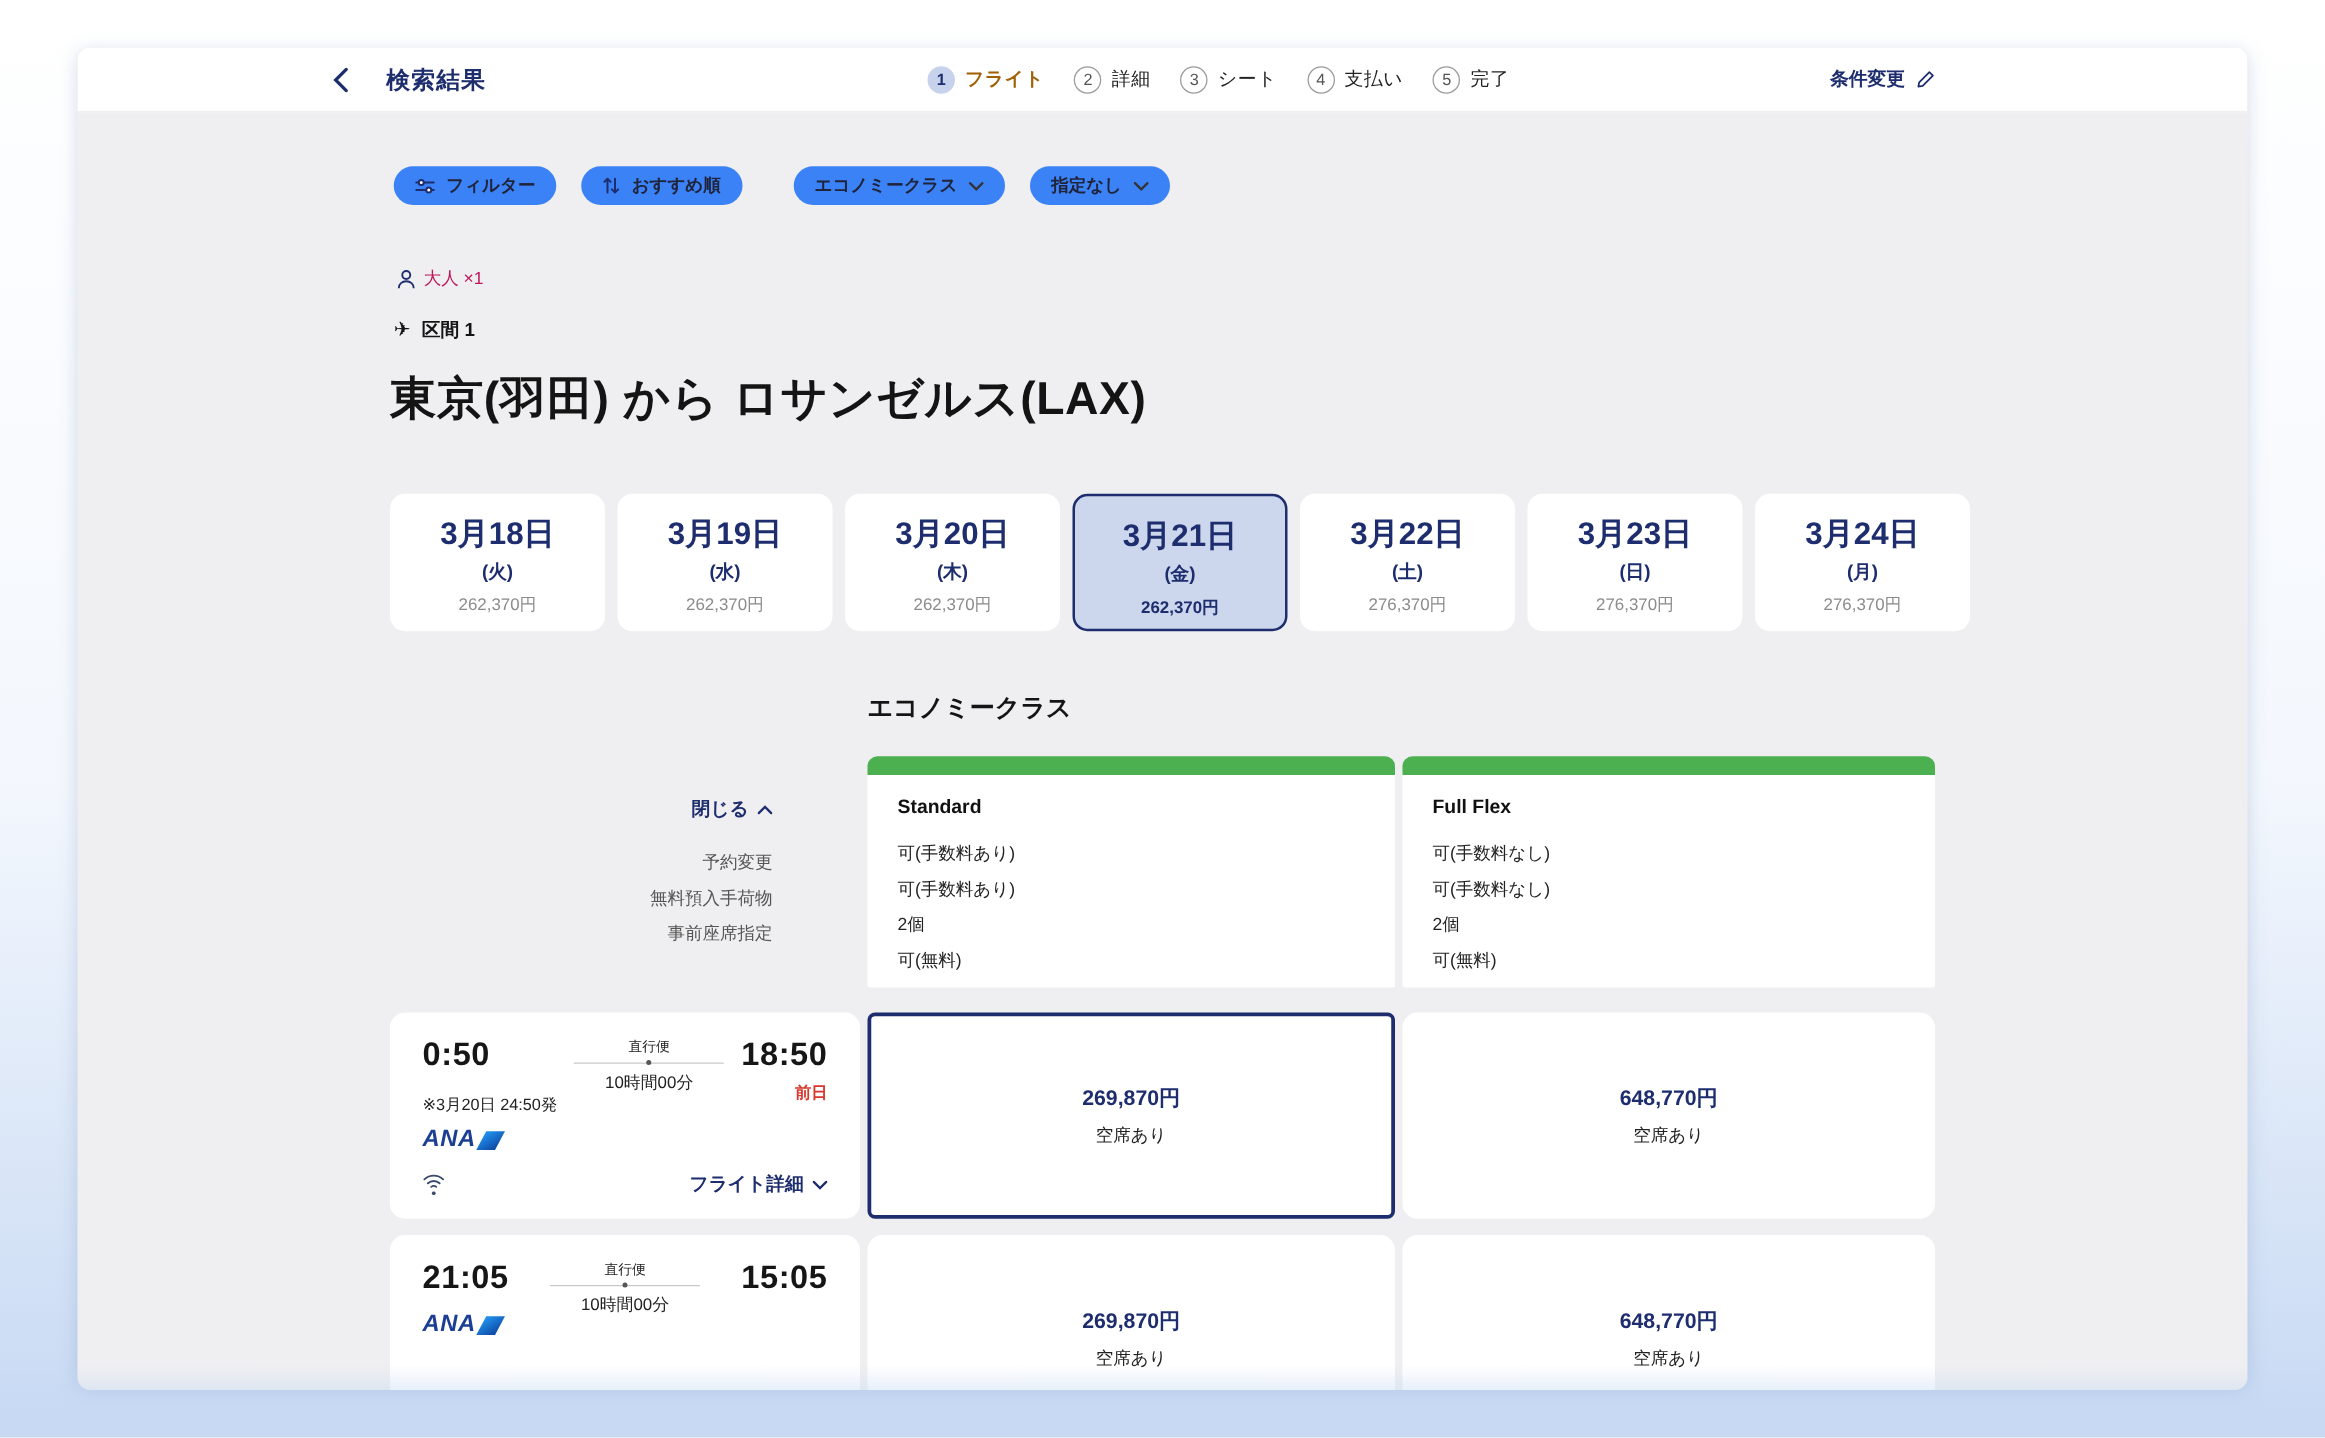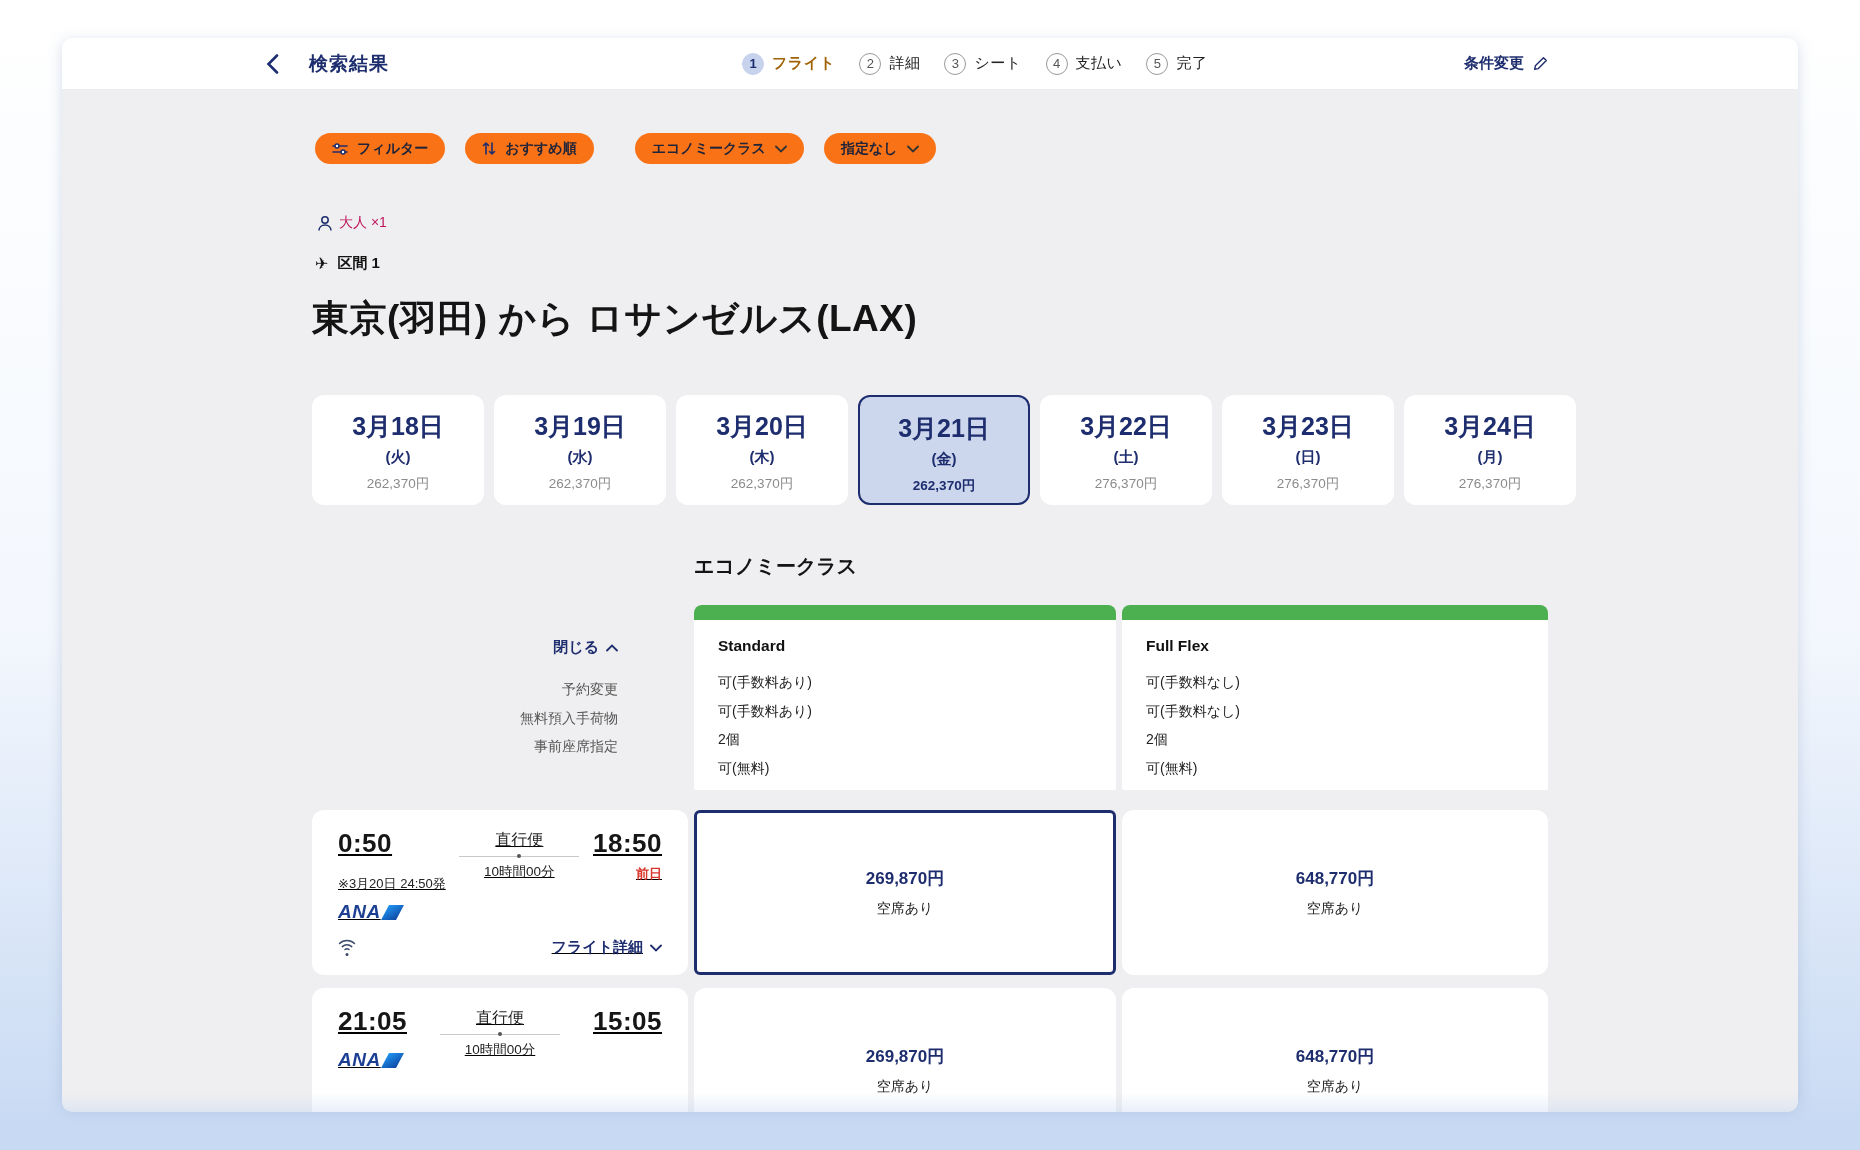--- a/index.html
+++ b/index.html
@@ -27,21 +27,21 @@
   .step.active .step-circle { background:#c7d2ec; border-color:#c7d2ec; color:#1d2d6e; font-weight:bold; }
   .step-label { font-size:15px; color:#222; letter-spacing:.5px; }
   .step.active .step-label { color:#a16207; font-weight:800; }
   .hdr-right { position:absolute; right:250px; display:flex; align-items:center; gap:9px;
     color:#1d2d6e; font-size:15px; font-weight:700; cursor:pointer; }
 
   
   .content { position:relative; height:1022px; }
 
   .filters { position:absolute; top:43px; left:253px; display:flex; gap:20px; align-items:center; }
-  .pill { height:31px; background:#f97316; border-radius:16px; display:flex; align-items:center; gap:9px;
+  .pill { height:31px; background:#3b82f6; border-radius:16px; display:flex; align-items:center; gap:9px;
     padding:4px 17px; font-size:14px; font-weight:700; color:#20243a; cursor:pointer; }
   .pill.gap-left { margin-left:21px; }
 
   .passenger { position:absolute; top:124px; left:255px; display:flex; align-items:center; gap:6px;
     font-size:14px; color:#be185d; }
   .segment { position:absolute; top:164px; left:253px; display:flex; align-items:center; gap:9px;
     font-size:15px; font-weight:800; color:#141414; }
   .plane-glyph { font-size:16px; color:#141414; }
   .route-title { position:absolute; top:204px; left:250px; font-size:37px; font-weight:800; color:#141414; letter-spacing:.5px; }
 
@@ -66,26 +66,26 @@
   .ft-bar { height:15px; background:#4caf50; border-radius:8px 8px 0 0; }
   .ft-body { background:#fff; height:170px; border-radius:0 0 2px 2px; padding:17px 0 0 24px; }
   .ft-head { font-size:15.5px; font-weight:800; color:#111; margin-bottom:13px; }
   .ft-val { font-size:14px; color:#222; line-height:28.6px; }
 
   
   .flight-row { position:absolute; left:250px; display:flex; }
   .flight-row.r1 { top:720px; }
   .flight-row.r2 { top:898px; }
   .fi-card { width:376px; height:165px; background:#fff; border-radius:12px; padding:18px 26px;
-    display:flex; flex-direction:column;text-decoration:underline; }
+    display:flex; flex-direction:column; }
   .fi-top { display:flex; justify-content:space-between; }
   .fi-time { font-size:26px; font-weight:800; color:#161616; letter-spacing:.5px; }
   .fi-note { font-size:13px; color:#222; margin-top:16px; white-space:nowrap; }
   .fi-mid { width:120px; text-align:center; padding-top:2px; flex-shrink:0; }
-  .fi-type { font-size:16px; color:#222; }
+  .fi-type { font-size:11px; color:#222; }
   .fi-line { position:relative; height:1px; background:#c9c9c9; margin-top:5px; }
   .fi-line::after { content:""; position:absolute; left:50%; top:-2px; width:4px; height:4px;
     border-radius:50%; background:#555; transform:translateX(-50%); }
   .fi-dur { font-size:13.5px; color:#222; margin-top:6px; white-space:nowrap; }
   .fi-arr { text-align:right; }
   .fi-prev { font-size:13px; font-weight:700; color:#d9362c; margin-top:6px; }
   .fi-logo { margin-top:8px; display:flex; align-items:center; }
   .fi-logo.solo { margin-top:12px; }
   .ana-text { font-style:italic; font-weight:800; font-size:19px; color:#1c3f94; letter-spacing:.5px; }
   .ana-slash { width:15px; height:15px; margin-left:4px; background:linear-gradient(135deg,#2196f3,#0d47a1);

